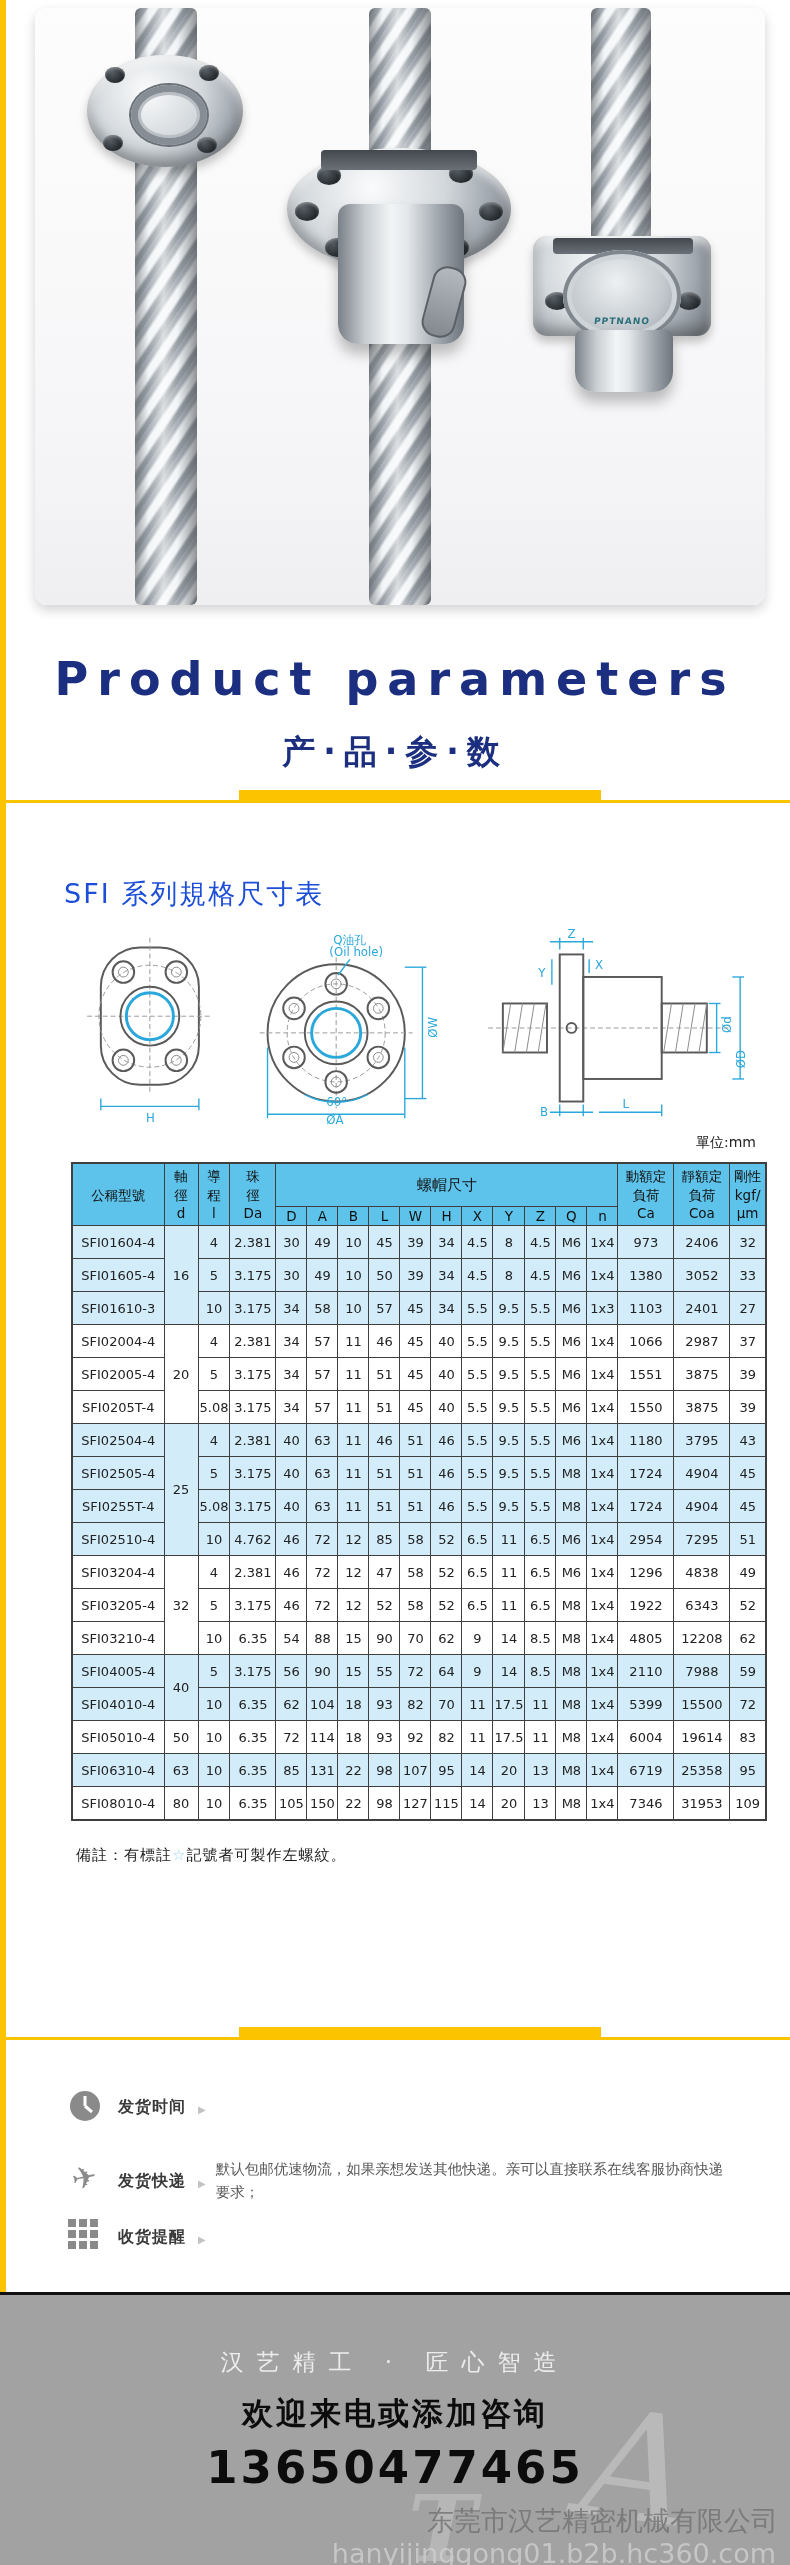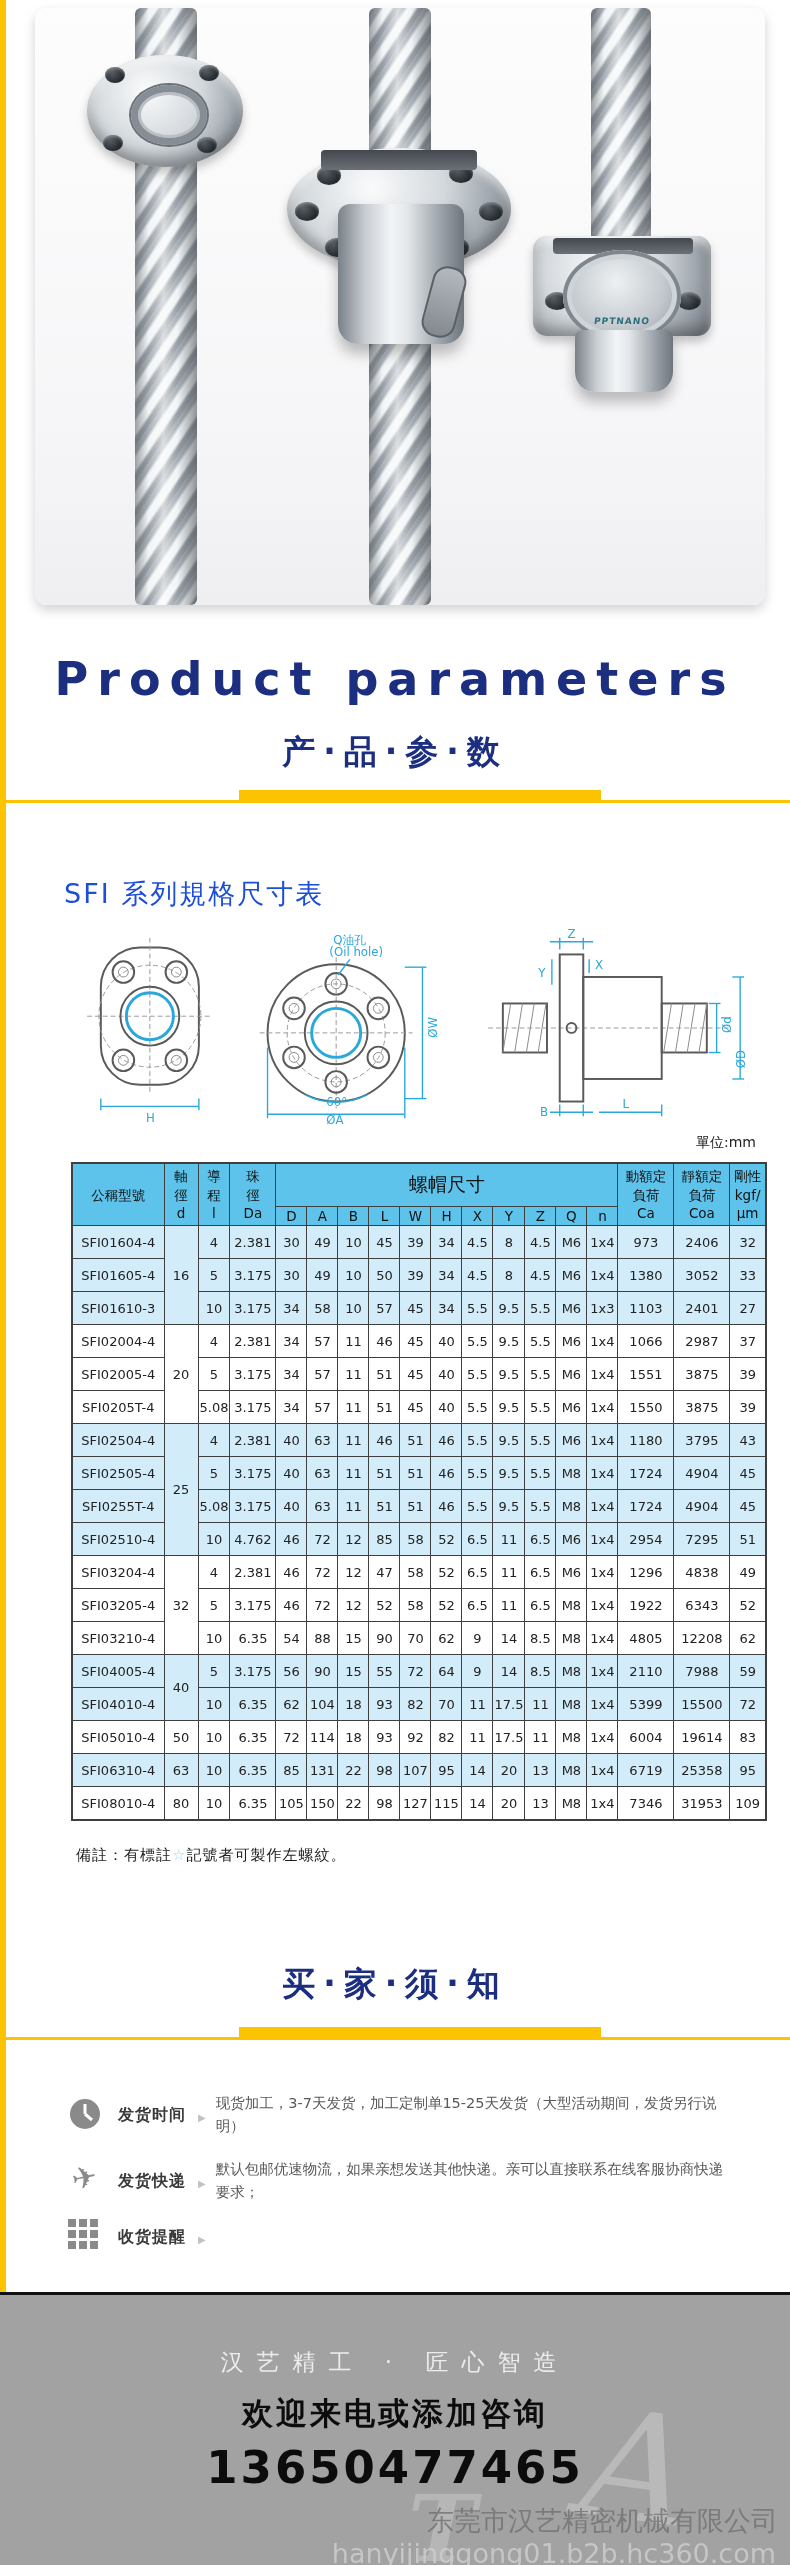--- a/index.html
+++ b/index.html
@@ -58,21 +58,21 @@
   .dg-label{fill:#2aa8dc;font-size:12px;font-family:"DejaVu Sans","Liberation Sans",sans-serif;}
   .unit{position:absolute;right:34px;top:1134px;font-size:14px;color:#222;}
 
   .table-wrap{position:absolute;left:71px;top:1162px;}
   table.spec{border-collapse:collapse;table-layout:fixed;border:2px solid #3f3f3f;
       font-size:13px;color:#222;}
   table.spec th,table.spec td{border:1px solid #3f3f3f;text-align:center;vertical-align:middle;
       padding:0 1px;overflow:visible;}
   table.spec th{background:#5ec3ea;font-weight:normal;white-space:pre-line;line-height:1.35;
       font-size:13.5px;color:#111;}
-  table.spec th.th-group{font-size:19px;height:42px;}
+  table.spec th.th-group{font-size:15px;height:42px;}
   table.spec td{height:32px;background:#fff;}
   tr.rb td{background:#d2ecf9;}
   tr.rw td{background:#ffffff;}
   td.c-model{position:relative;font-size:13px;}
   .star{position:absolute;left:-27px;top:50%;transform:translateY(-50%);color:#9fd6f2;font-size:16px;}
   col.w-model{width:92px;}col.w-d{width:34px;}col.w-lead{width:31px;}col.w-da{width:46px;}
   col.w-dim{width:31px;}col.w-ca{width:56px;}col.w-coa{width:56px;}col.w-rig{width:36px;}
 
   .note{position:absolute;left:76px;top:1846px;font-size:15px;color:#1e1e1e;letter-spacing:1px;}
   .note-star{color:#9fd6f2;}
@@ -663,35 +663,33 @@
             <td>109</td>
           </tr>
         </tbody>
     </table>
   </div>
 
   <div class="note">
     <span>備註：有標註</span><span class="note-star">☆</span><span>記號者可製作左螺紋。</span>
   </div>
 
-  <div class="sec-title-cn" style="top:1962px;">买·家·须·知</div>
   <div class="sec-line" style="top:2037px;"></div>
   <div class="sec-bar" style="top:2027px;"></div>
 
   <div class="inst-row" style="top:2092px;">
     <span class="inst-icon">
       <svg width="34" height="34" viewBox="0 0 34 34">
           <circle cx="17" cy="17" r="15" fill="#8a8a8a"></circle>
           <line x1="17" y1="17" x2="17" y2="7" stroke="#fff" stroke-width="3"></line>
           <line x1="17" y1="17" x2="24" y2="23" stroke="#fff" stroke-width="3"></line>
         </svg>
     </span>
     <span class="inst-label">发货时间</span>
     <span class="inst-arrow">▶</span>
-    <span class="inst-text">现货加工，3-7天发货，加工定制单15-25天发货（大型活动期间，发货另行说明）</span>
   </div>
   <div class="inst-row" style="top:2158px;">
     <span class="inst-icon plane">✈</span>
     <span class="inst-label">发货快递</span>
     <span class="inst-arrow">▶</span>
     <span class="inst-text">默认包邮优速物流，如果亲想发送其他快递。亲可以直接联系在线客服协商快递要求；</span>
   </div>
   <div class="inst-row" style="top:2222px;">
     <span class="inst-icon">
       <svg width="30" height="30" viewBox="0 0 30 30">

